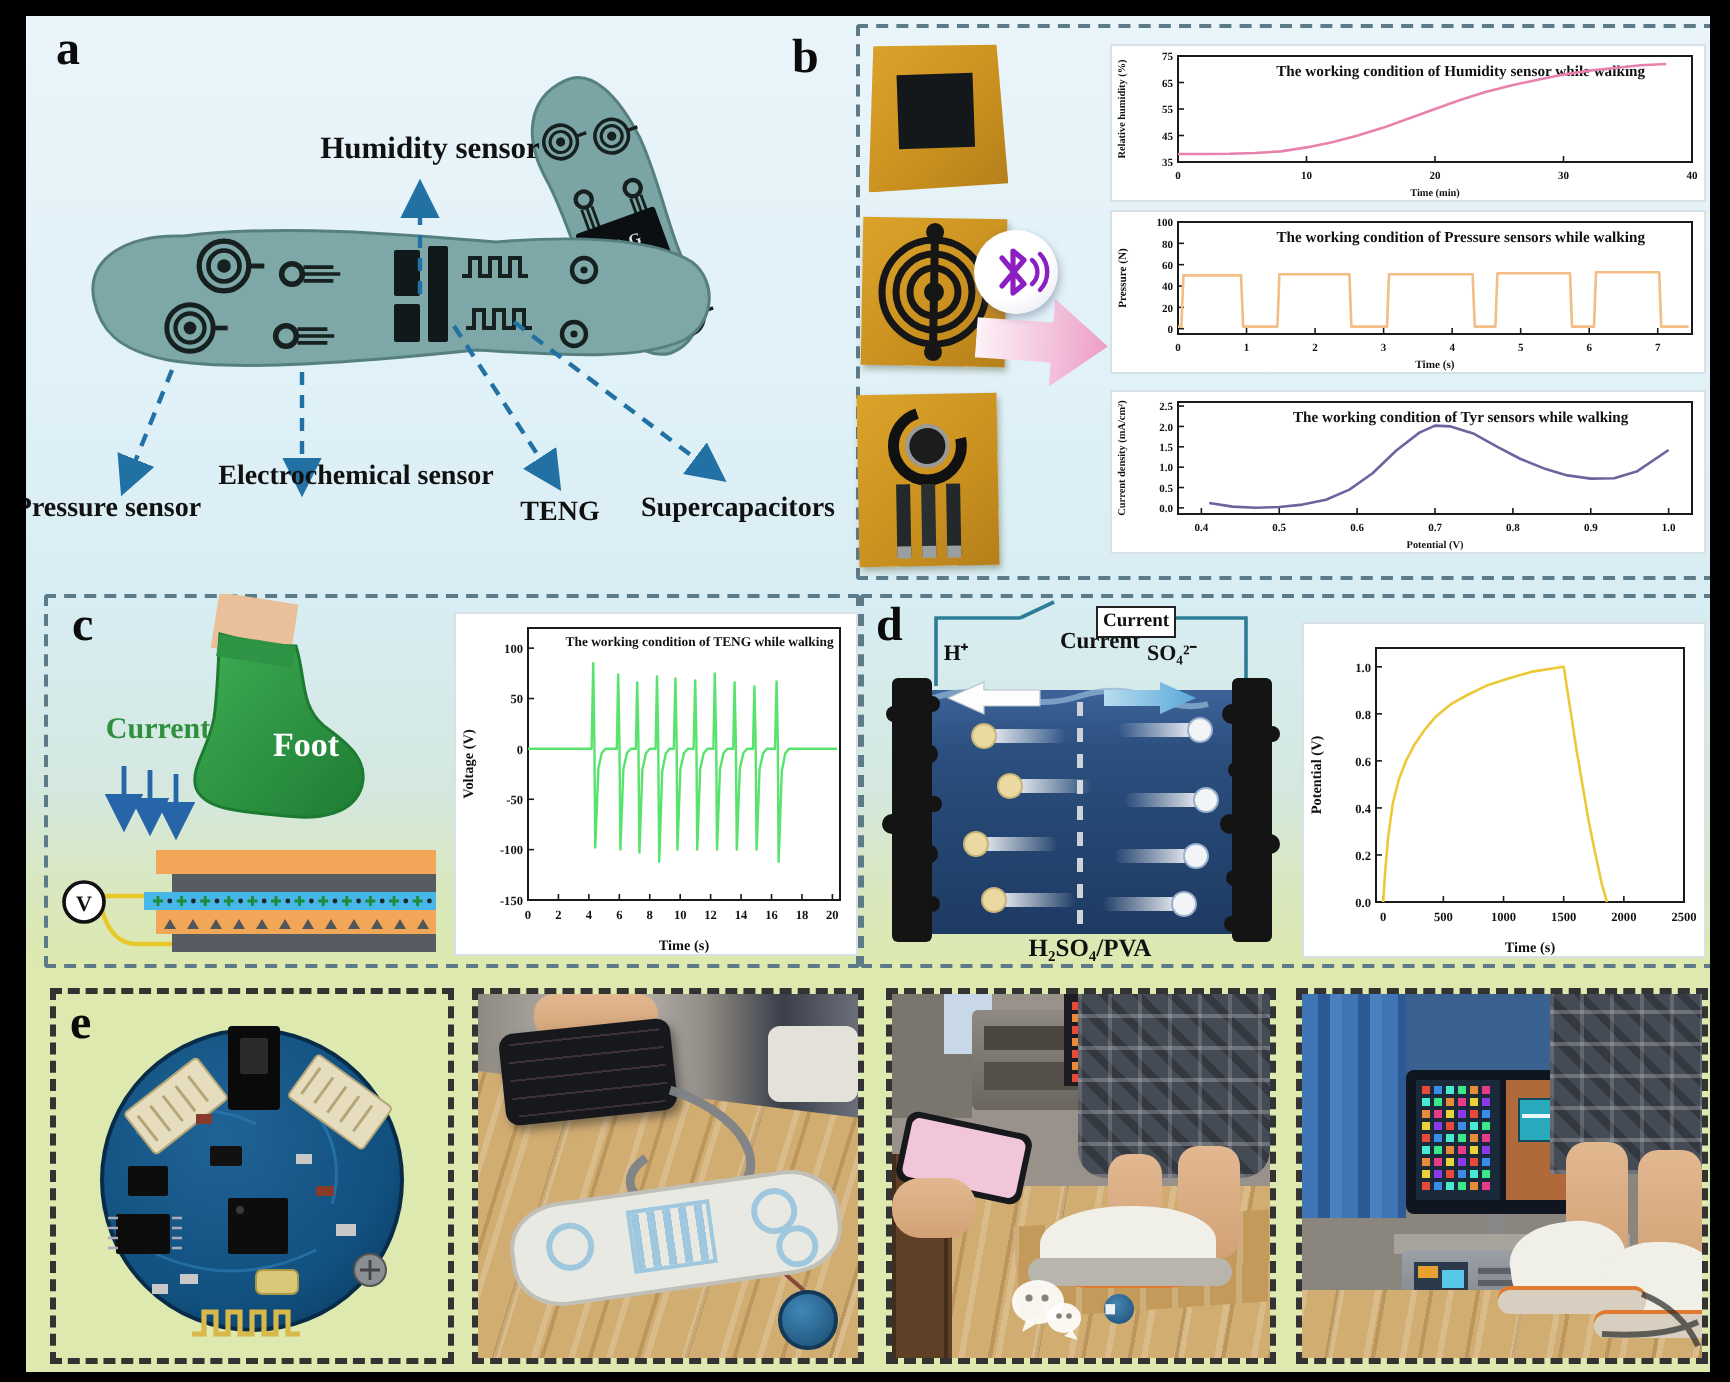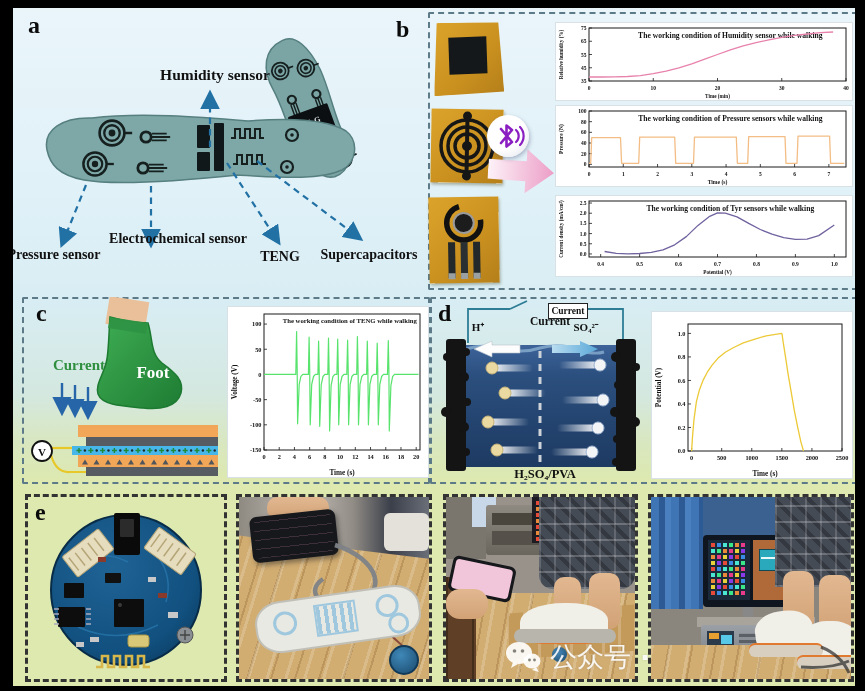--- a/index.html
+++ b/index.html
@@ -704,21 +704,20 @@
     <svg width="36" height="32" viewBox="0 0 36 32">
       <ellipse cx="14" cy="12" rx="13" ry="11" fill="rgba(255,255,255,0.9)"></ellipse>
       <path d="M8 21 l-2 6 l7 -4 z" fill="rgba(255,255,255,0.9)"></path>
       <circle cx="9.5" cy="10" r="1.8" fill="rgba(110,110,100,0.85)"></circle>
       <circle cx="17.5" cy="10" r="1.8" fill="rgba(110,110,100,0.85)"></circle>
       <ellipse cx="27" cy="20" rx="8.5" ry="7.5" fill="rgba(255,255,255,0.9)"></ellipse>
       <path d="M31 26 l3 5 l-7 -2 z" fill="rgba(255,255,255,0.9)"></path>
       <circle cx="24.5" cy="19" r="1.4" fill="rgba(110,110,100,0.85)"></circle>
       <circle cx="29.5" cy="19" r="1.4" fill="rgba(110,110,100,0.85)"></circle>
     </svg>
-    <span>公众号</span>
     <span style="font-weight:bold">·</span>
   </div>
 
   <div class="frame" style="left:0;top:0;width:13px;height:691px"></div>
   <div class="frame" style="left:0;top:0;width:865px;height:8px"></div>
   <div class="frame" style="left:855px;top:0;width:10px;height:691px" able="false"></div>
   <div class="frame" style="left:0;top:686px;width:865px;height:5px"></div>
 </div>
 
 </body></html>

